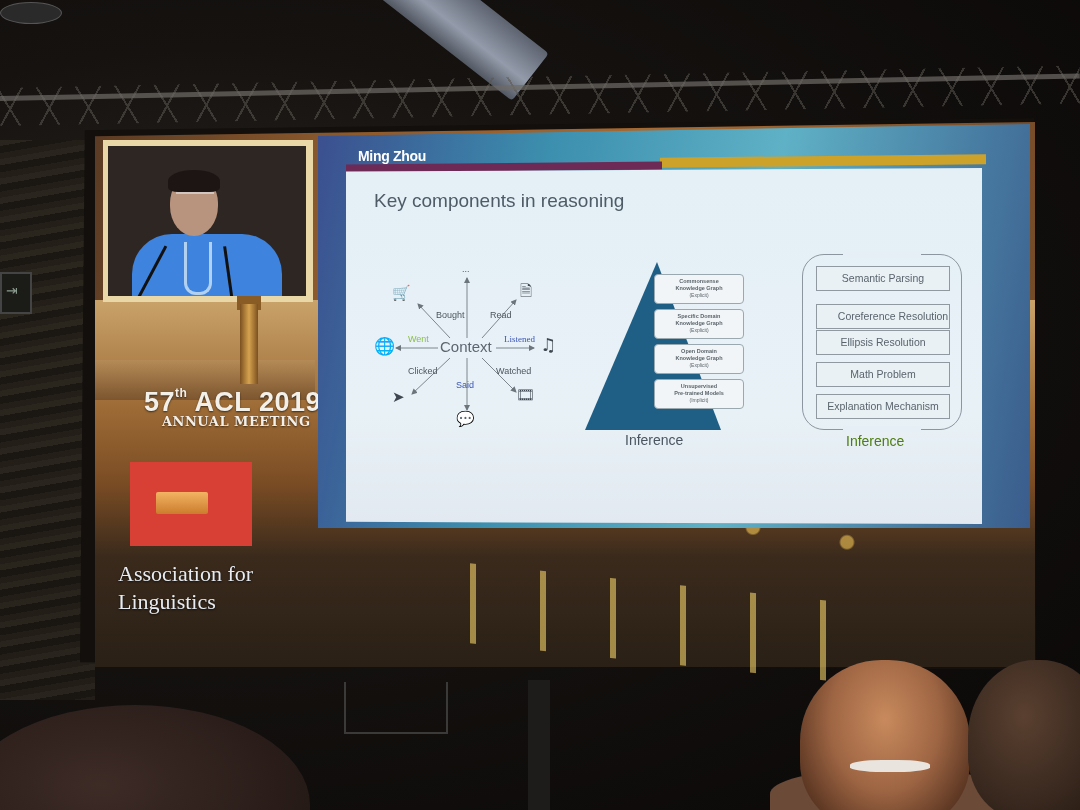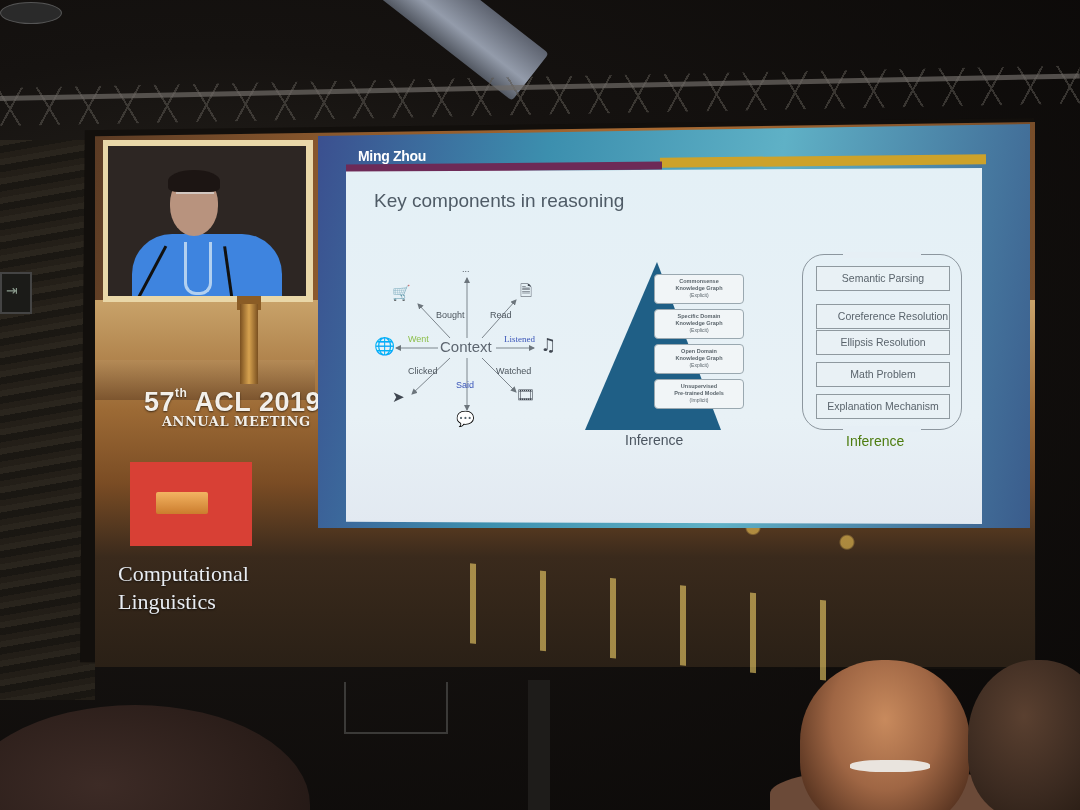--- a/index.html
+++ b/index.html
@@ -296,21 +296,21 @@
 <div class="skyline"></div>
 <div class="tower-top"></div>
 <div class="tower"></div>
 
 <div class="acl-title"><span>57</span><sup>th</sup> <span>ACL 2019</span></div>
 <div class="acl-sub">ANNUAL MEETING</div>
 <div class="acl-logo">
     <div class="acl-logo-glyph"></div>
   </div>
 <div class="assoc">
-  <div>Computational</div>
+  <div>Association for</div>
   <div>Linguistics</div>
 </div>
 
 <div class="slide-banner"></div>
 <div class="slide-author">Ming Zhou</div>
 <div class="accent-bar-gold"></div>
 <div class="accent-bar-purple"></div>
 <div class="slide-body"></div>
 <div class="slide-title">Key components in reasoning</div>
 

